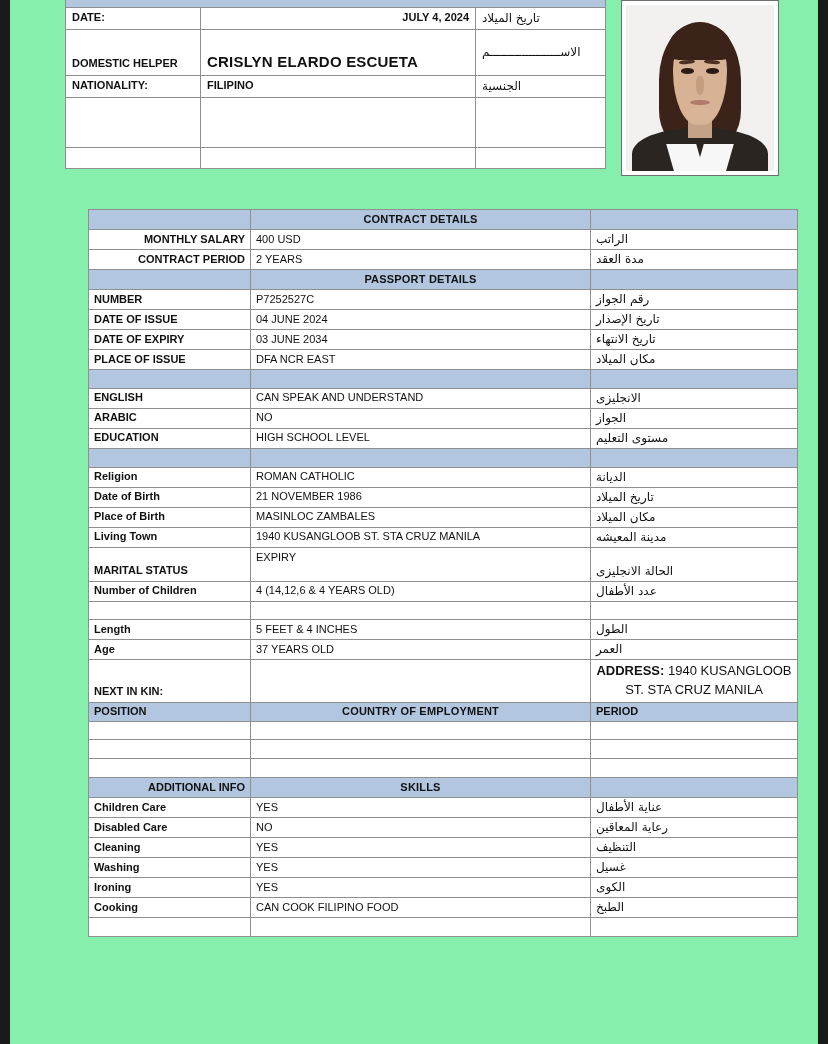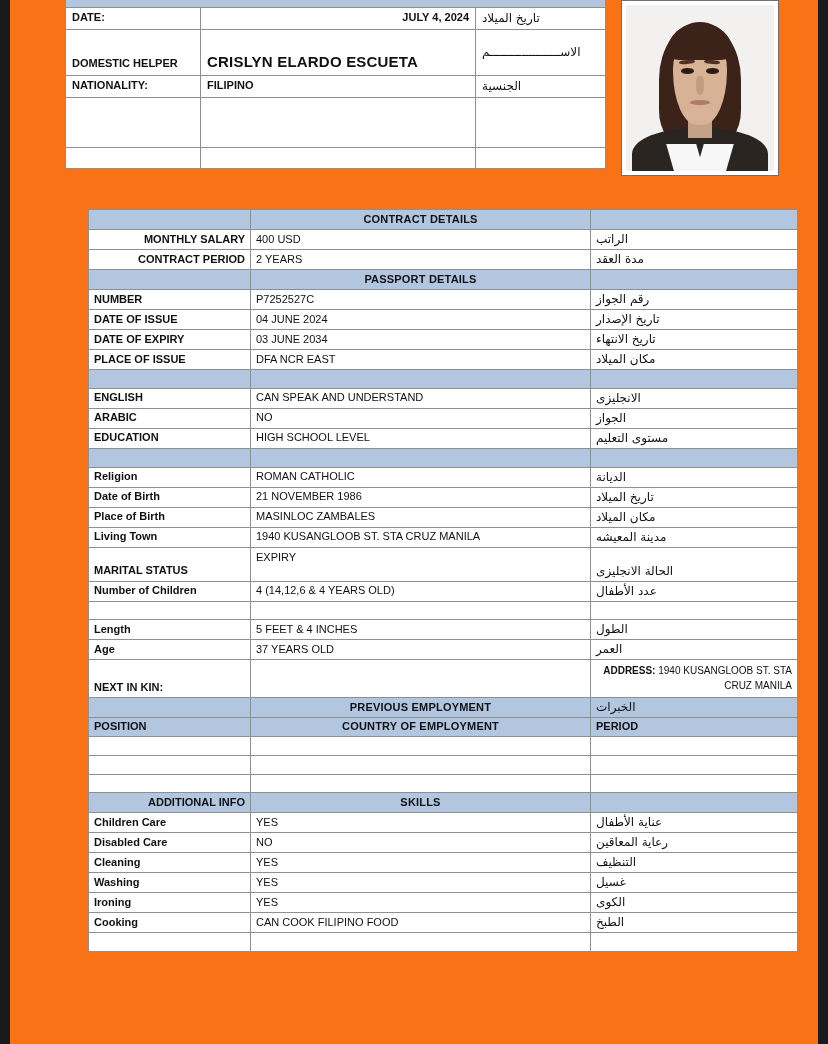--- a/index.html
+++ b/index.html
@@ -6,21 +6,21 @@
   html, body {
     width: 828px; height: 1044px;
     background: #1a1a1a;
     font-family: "Liberation Sans", sans-serif;
     overflow: hidden;
   }
   #page {
     position: absolute;
     left: 10px; top: 0;
     width: 808px; height: 1044px;
-    background: #f97316;
+    background: #86efac;
   }
 
   
   .doc-table {
     border-collapse: collapse;
     table-layout: fixed;
     width: 100%;
     font-size: 11px;
     color: #111;
   }
@@ -303,31 +303,26 @@
         </tr>
         <tr>
           <td class="lbl">Age</td>
           <td>37 YEARS OLD</td>
           <td class="ar">العمر</td>
         </tr>
 
         <tr style="height:38px">
           <td class="lbl" style="vertical-align:bottom;padding-bottom:3px">NEXT IN KIN:</td>
           <td>&nbsp;</td>
-          <td style="vertical-align:middle;font-size:10px;line-height:1.45;text-align:right">
+          <td style="vertical-align:middle;font-size:13px;line-height:1.45;text-align:center">
             <span style="font-weight:bold">ADDRESS:</span>
             <span>1940 KUSANGLOOB ST. STA CRUZ MANILA</span>
           </td>
         </tr>
 
-        <tr class="hdr">
-          <td>&nbsp;</td>
-          <td class="c-hdr">PREVIOUS EMPLOYMENT</td>
-          <td class="ar">الخبرات</td>
-        </tr>
         <tr class="hdr">
           <td class="lbl">POSITION</td>
           <td class="c-hdr">COUNTRY OF EMPLOYMENT</td>
           <td class="lbl">PERIOD</td>
         </tr>
         <tr style="height:16px">
           <td>&nbsp;</td>
           <td>&nbsp;</td>
           <td>&nbsp;</td>
         </tr>

